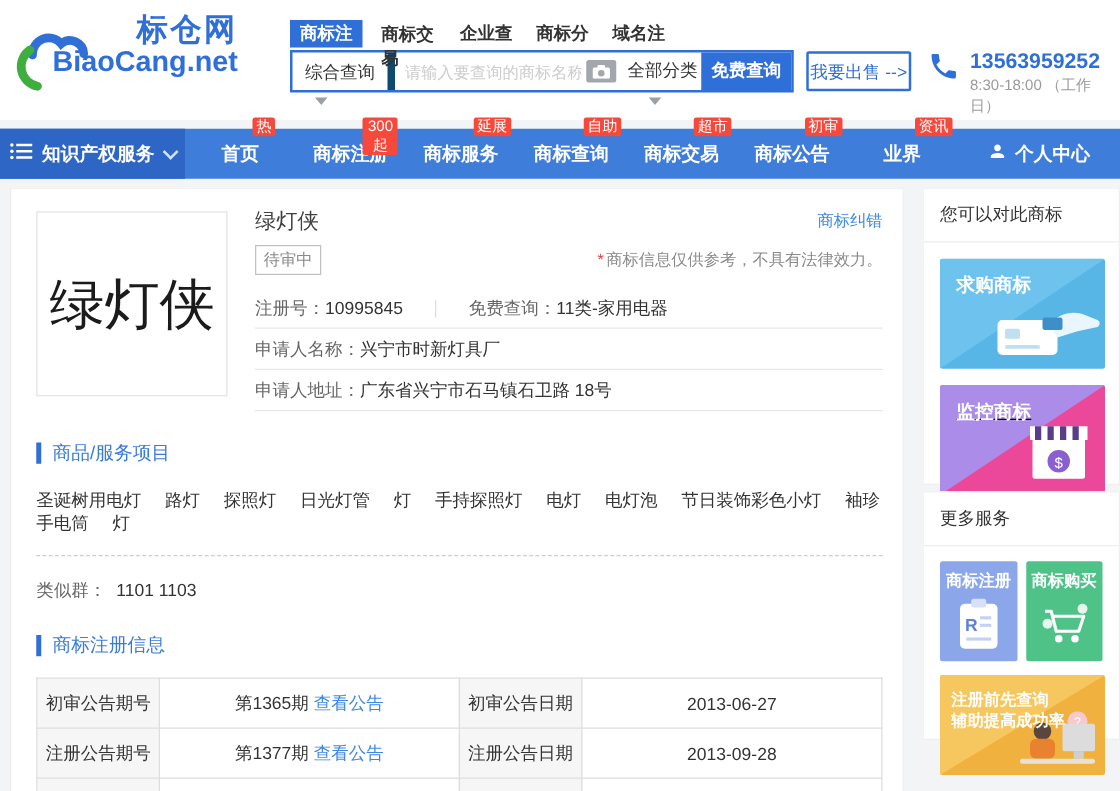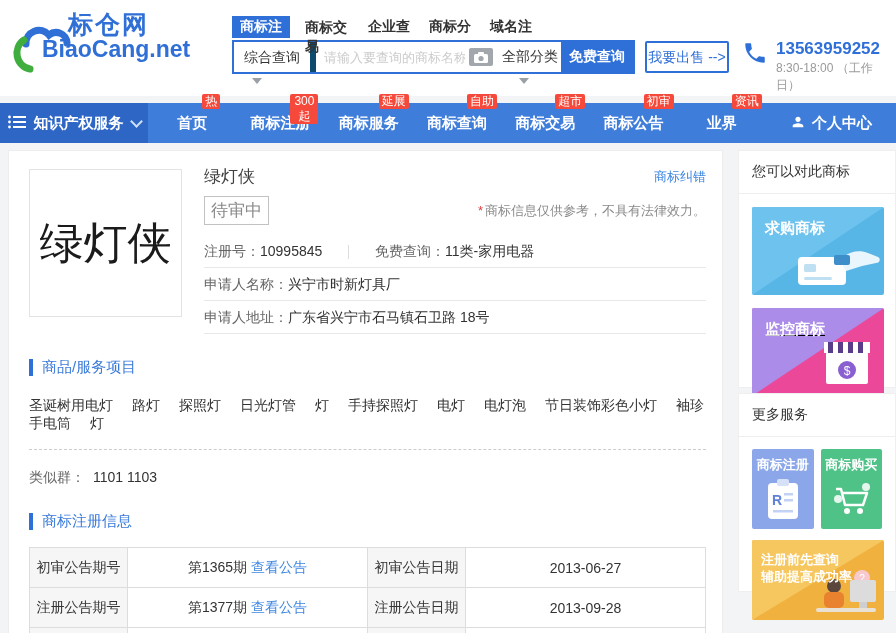--- a/index.html
+++ b/index.html
@@ -1,21 +1,21 @@
 <!DOCTYPE html>
 <html><head>
 <meta charset="utf-8">
 <style>
   * { margin:0; padding:0; box-sizing:border-box; }
   html,body { width:896px; height:633px; overflow:hidden; font-family:"Liberation Sans","DejaVu Sans",sans-serif; }
   #page { position:relative; width:896px; height:633px; background:#f3f4f6; }
 
   
   .header { position:absolute; left:0; top:0; width:896px; height:96px; background:#fff; }
-  .logo { position:absolute; left:12px; top:12px; display:flex; align-items:center; cursor:pointer; }
+  .logo { position:absolute; left:12px; top:12px; display:flex; align-items:center; cursor:pointer;text-align:right; }
   .logo-text { margin-left:4px; color:#2f6fd6; line-height:1.02; }
   .logo-cn { font-size:25px; font-weight:bold; letter-spacing:2px; margin-left:26px; }
   .logo-en { font-size:23px; font-weight:bold; }
 
   .tabs { position:absolute; left:232px; top:16px; display:flex; align-items:flex-start; gap:15px; }
   .tab { font-size:14px; font-weight:bold; color:#333; padding:2px 2px; cursor:pointer; }
   .tab.active { background:#2f6fd8; color:#fff; padding:2px 8px; }
   .tab.wrap { width:46px; white-space:normal; line-height:19px; position:relative; z-index:4; padding:2px 0; }
 
   .searchbar { position:absolute; left:232px; top:40px; width:403px; height:34px; border:2px solid #2f6fd8; background:#fff; display:flex; align-items:center; }
@@ -47,21 +47,21 @@
 
   
   .main { position:absolute; left:8px; top:150px; width:715px; height:520px; background:#fff; border:1px solid #ededed; padding:18px 16px 0 20px; }
   .tm-row { display:flex; }
   .tm-img { width:153px; height:148px; border:1px solid #e3e3e3; display:flex; align-items:center; justify-content:center; font-family:"DejaVu Serif","Liberation Serif",serif; font-size:44px; color:#1b1b1b; flex:none; }
   .detail { flex:1; margin-left:22px; margin-top:-4px; }
   .detail-head { display:flex; justify-content:space-between; align-items:center; }
   .tm-name { font-size:17px; color:#404040; }
   .fix-link { font-size:13px; color:#3d87e0; cursor:pointer; }
   .detail-sub { display:flex; justify-content:space-between; align-items:center; margin-top:8px; padding-bottom:10px; }
-  .status { font-size:17px; color:#8a8a8a; border:1px solid #c2c2c2; padding:2px 6px;text-align:right; }
+  .status { font-size:13px; color:#8a8a8a; border:1px solid #c2c2c2; padding:2px 6px;text-align:right; }
   .disclaimer { font-size:13px; color:#8a8a8a; }
   .star { color:#e23c3c; margin-right:2px; }
   .info-row { border-bottom:1px solid #e8e8e8; height:33px; line-height:33px; font-size:14px; color:#333; }
   .info-row:first-of-type { border-top:1px solid #e8e8e8; }
   .info-label { color:#666; }
   .vsep { display:inline-block; width:1px; height:14px; background:#ddd; margin:0 22px; vertical-align:middle; }
 
   .section-head { display:flex; align-items:center; margin-top:24px; }
   .section-bar { width:4px; height:17px; background:#2f6fd8; margin-right:9px; }
   .section-title { font-size:15px; color:#3a7ad9; }

